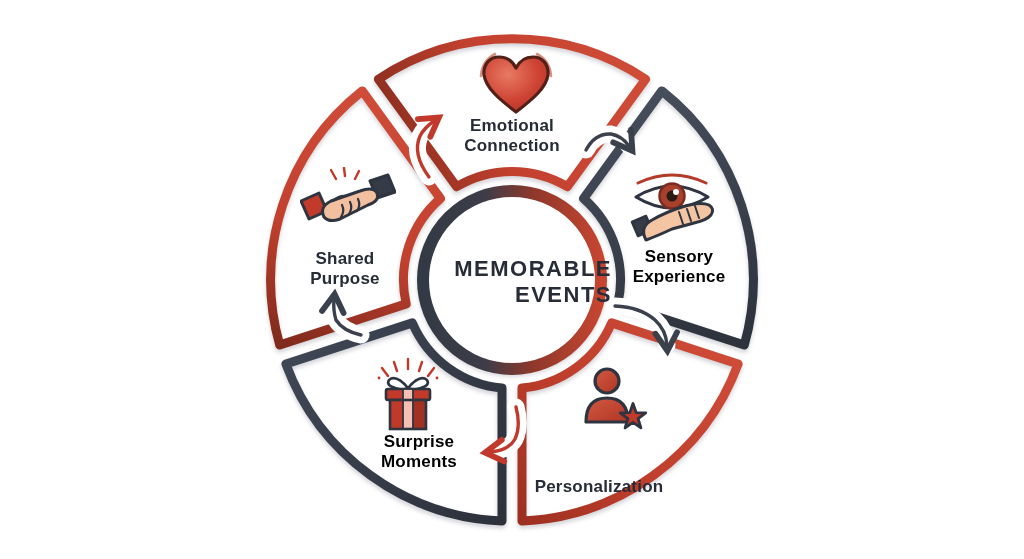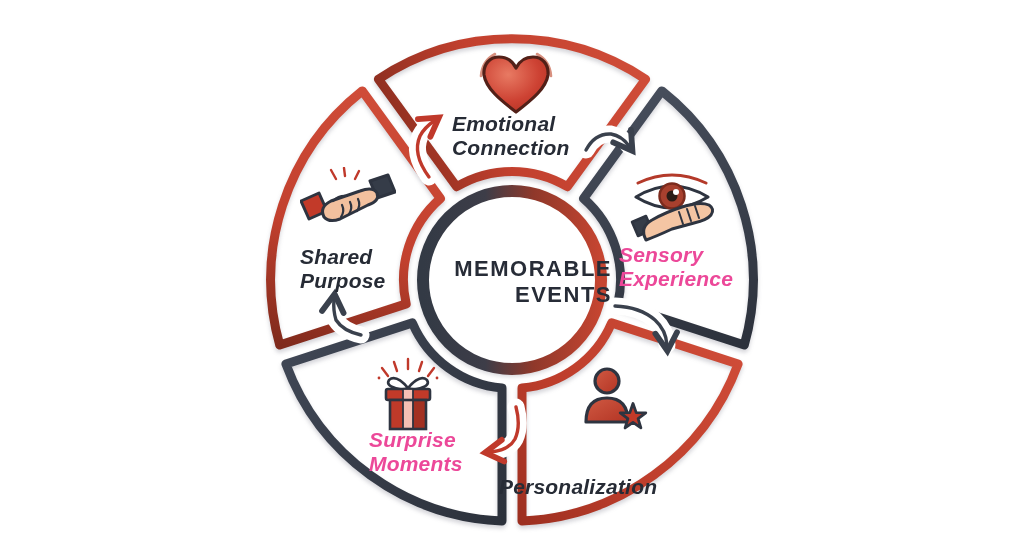--- a/index.html
+++ b/index.html
@@ -1,22 +1,22 @@
 <!DOCTYPE html>
 <html><head>
 <meta charset="utf-8">
 <style>
   html,body{margin:0;padding:0;background:#ffffff;}
   .stage{position:relative;width:1024px;height:559px;background:#ffffff;overflow:hidden;
          font-family:"Liberation Sans",sans-serif;}
   .ring-svg{position:absolute;left:0;top:0;}
-  .label{position:absolute;transform:translate(-50%,-50%);
-         font-weight:bold;font-size:21px;line-height:1.15;letter-spacing:.2px;white-space:normal;font-style:italic;}
+  .label{position:absolute;transform:translate(-50%,-50%);text-align:center;
+         font-weight:bold;font-size:17px;line-height:1.15;letter-spacing:.2px;white-space:normal;}
   .label.dark{color:#262b35;}
-  .label.red{color:#ec4899;}
+  .label.red{color:#000000;}
   .center-title{position:absolute;left:512px;top:282px;width:200px;
          transform:translate(-50%,-50%);text-align:right;font-weight:bold;
          font-size:22px;letter-spacing:1.5px;line-height:1.2;color:#272c37;}
   .icon{position:absolute;}
 </style>
 </head>
 <body>
 
 <div class="stage">
 

